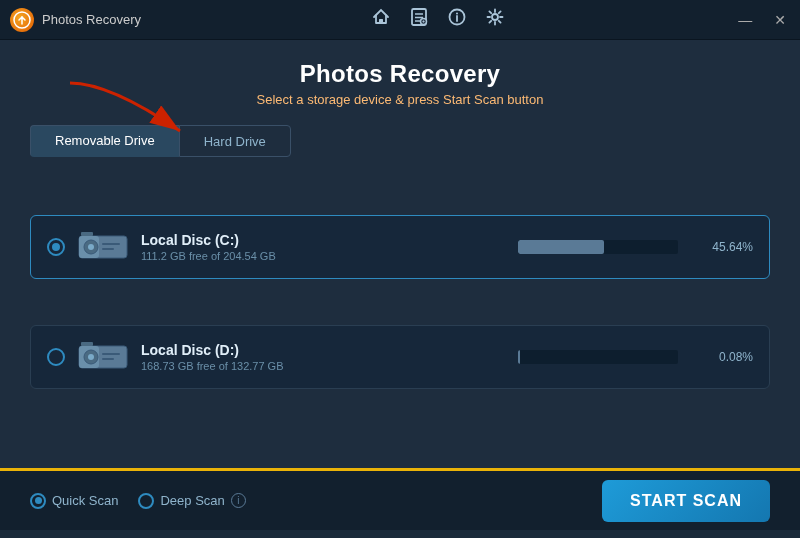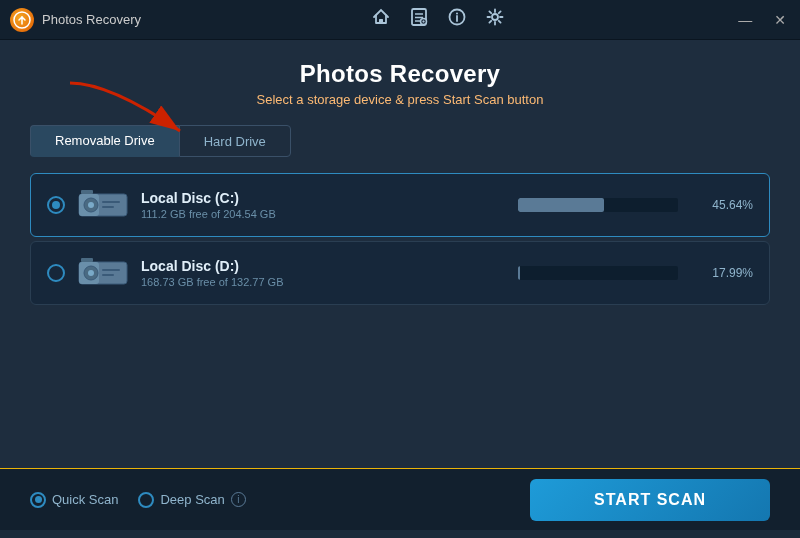--- a/index.html
+++ b/index.html
@@ -128,20 +128,21 @@
       margin-top: 4px;
     }
     .drive-item {
       display: flex;
       align-items: center;
       background: #16273a;
       border: 1px solid #2a3e52;
       border-radius: 6px;
       padding: 12px 16px;
       gap: 12px;
+      margin-top: 42px;
     }
     .drive-item.selected {
       border-color: #2e8bc0;
     }
     .radio-btn {
       width: 18px;
       height: 18px;
       border-radius: 50%;
       border: 2px solid #2e8bc0;
       display: flex;
@@ -196,21 +197,21 @@
     }
 
     
     .bottom-bar {
       background: #12202e;
       height: 62px;
       display: flex;
       align-items: center;
       padding: 0 30px;
       justify-content: space-between;
-      border-top: 1px solid #eab308;
+      border-top: 3px solid #eab308;
     }
     .scan-options {
       display: flex;
       align-items: center;
       gap: 20px;
     }
     .scan-option {
       display: flex;
       align-items: center;
       gap: 6px;
@@ -249,21 +250,21 @@
       cursor: pointer;
     }
     .start-scan-btn {
       background: linear-gradient(135deg, #1e9bd8, #1477b0);
       color: #fff;
       font-size: 16px;
       font-weight: 700;
       letter-spacing: 1px;
       border: none;
       border-radius: 6px;
-      padding: 12px 64px;
+      padding: 12px 28px;
       cursor: pointer;
       text-transform: uppercase;
     }
 
     
     .hdd-svg { display: block; }
   </style>
 </head>
 <body>
 
@@ -379,21 +380,21 @@
         <rect x="4" y="4" width="12" height="4" rx="1" fill="#4a6a82"></rect>
       </svg>
       <div class="drive-info">
         <div class="drive-name">Local Disc (D:)</div>
         <div class="drive-space">168.73 GB free of 132.77 GB</div>
       </div>
       <div class="drive-bar-area">
         <div class="drive-bar">
           <div class="drive-bar-fill" style="width:1%"></div>
         </div>
-        <div class="drive-pct">17.99%</div>
+        <div class="drive-pct">0.08%</div>
       </div>
     </div>
 
   </div>
 </div>
 
 <div class="bottom-bar">
   <div class="scan-options">
     <div class="scan-option">
       <div class="scan-radio checked"></div>

